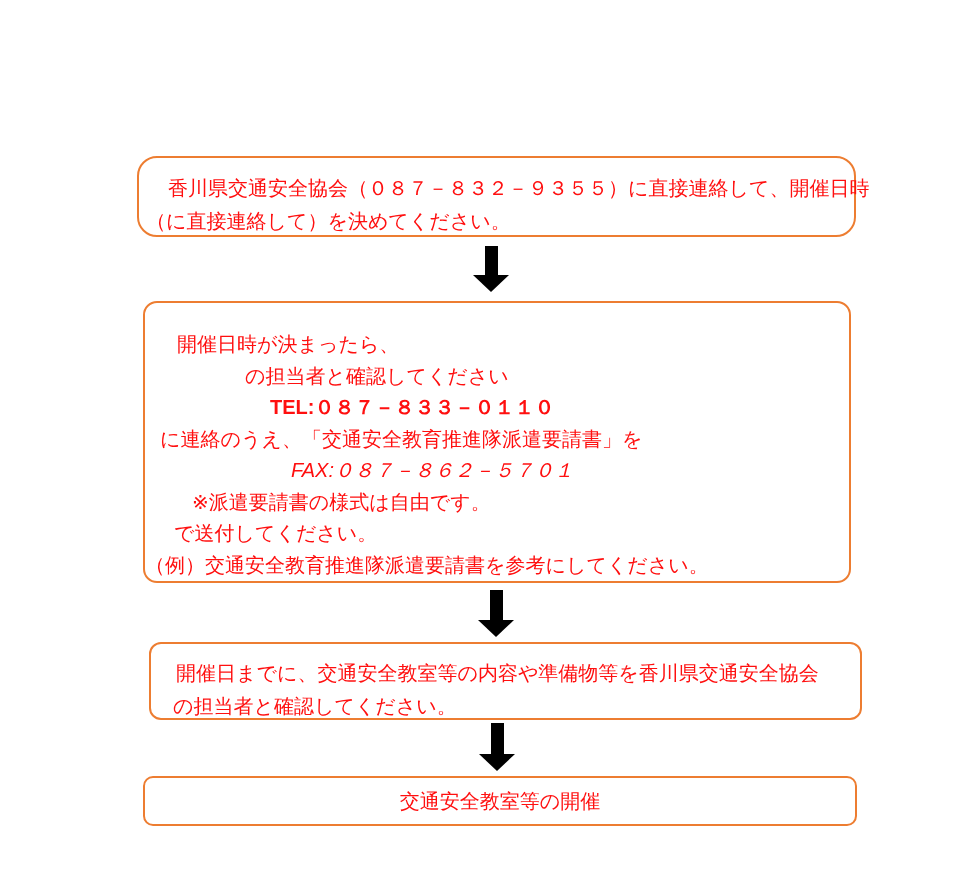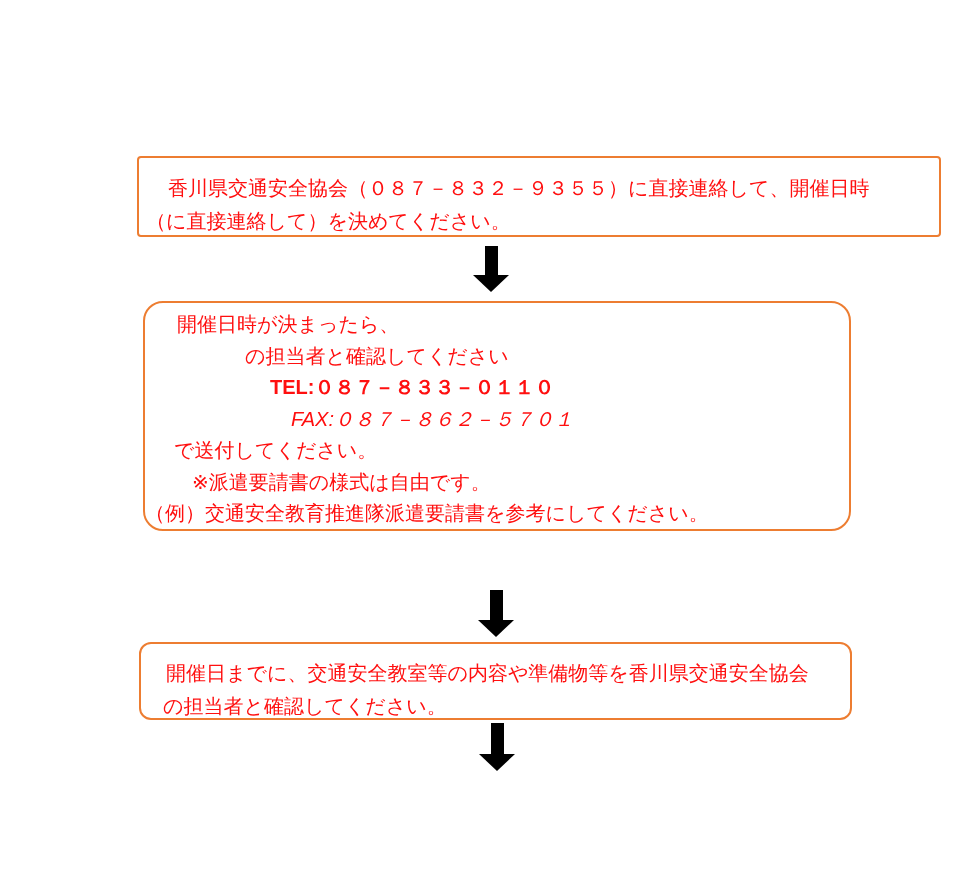--- a/index.html
+++ b/index.html
@@ -12,33 +12,33 @@
   }
   .box{
     position:absolute;
     box-sizing:border-box;
     border:2px solid #ED7D31;
     background:#ffffff;
     color:#FF0F0F;
     font-size:20px;
   }
   .line{white-space:nowrap;}
-  #box1{left:137px;top:156px;width:804px;height:81px;border-radius:4px;padding-top:14px;line-height:33px;}
+  #box1{left:137px;top:156px;width:719px;height:81px;border-radius:20px;padding-top:14px;line-height:33px;}
   #box1 .l0{margin-left:29px;}
   #box1 .l1{margin-left:7px;}
-  #box2{left:143px;top:301px;width:708px;height:230px;border-radius:20px;padding-top:6px;line-height:31.5px;}
+  #box2{left:143px;top:301px;width:708px;height:282px;border-radius:14px;padding-top:26px;line-height:31.5px;}
   #box2 .l0{margin-left:32px;}
   #box2 .l1{margin-left:100px;}
   #box2 .l2{margin-left:125px;font-weight:bold;}
   #box2 .l3{margin-left:15px;}
   #box2 .l4{margin-left:146px;font-style:italic;}
   #box2 .l5{margin-left:29px;}
   #box2 .l6{margin-left:47px;}
   #box2 .l7{}
-  #box3{left:139px;top:642px;width:713px;height:78px;border-radius:12px;padding-top:13px;line-height:33px;}
+  #box3{left:149px;top:642px;width:713px;height:78px;border-radius:12px;padding-top:13px;line-height:33px;}
   #box3 .l0{margin-left:25px;}
   #box3 .l1{margin-left:22px;}
   #box4{left:143px;top:776px;width:714px;height:50px;border-radius:10px;text-align:center;line-height:46px;}
   .arrow{position:absolute;width:36px;}
   .arrow .stem{width:13px;background:#000000;margin:0 auto;}
   .arrow .head{
     width:0;height:0;margin:0 auto;
     border-left:18px solid transparent;
     border-right:18px solid transparent;
     border-top:17px solid #000000;
@@ -62,35 +62,39 @@
 
   <div id="arrow1" class="arrow">
     <div class="stem"></div>
     <div class="head"></div>
   </div>
 
   <div id="box2" class="box">
     <div class="line l0">開催日時が決まったら、</div>
     <div class="line l1">の担当者と確認してください</div>
     <div class="line l2">TEL:０８７－８３３－０１１０</div>
+    <div class="line l3">に連絡のうえ、「交通安全教育推進隊派遣要請書」を</div>
     <div class="line l4">FAX:０８７－８６２－５７０１</div>
+    <div class="line l6">※派遣要請書の様式は自由です。</div>
     <div class="line l5">で送付してください。</div>
-    <div class="line l6">※派遣要請書の様式は自由です。</div>
     <div class="line l7">（例）交通安全教育推進隊派遣要請書を参考にしてください。</div>
   </div>
 
   <div id="arrow2" class="arrow">
     <div class="stem"></div>
     <div class="head"></div>
   </div>
 
   <div id="box3" class="box">
     <div class="line l0">開催日までに、交通安全教室等の内容や準備物等を香川県交通安全協会</div>
     <div class="line l1">の担当者と確認してください。</div>
   </div>
 
   <div id="arrow3" class="arrow">
     <div class="stem"></div>
     <div class="head"></div>
   </div>
 
+  <div id="box4" class="box">
+    <div class="line">交通安全教室等の開催</div>
+  </div>
 
 </div>
 
 </body></html>

